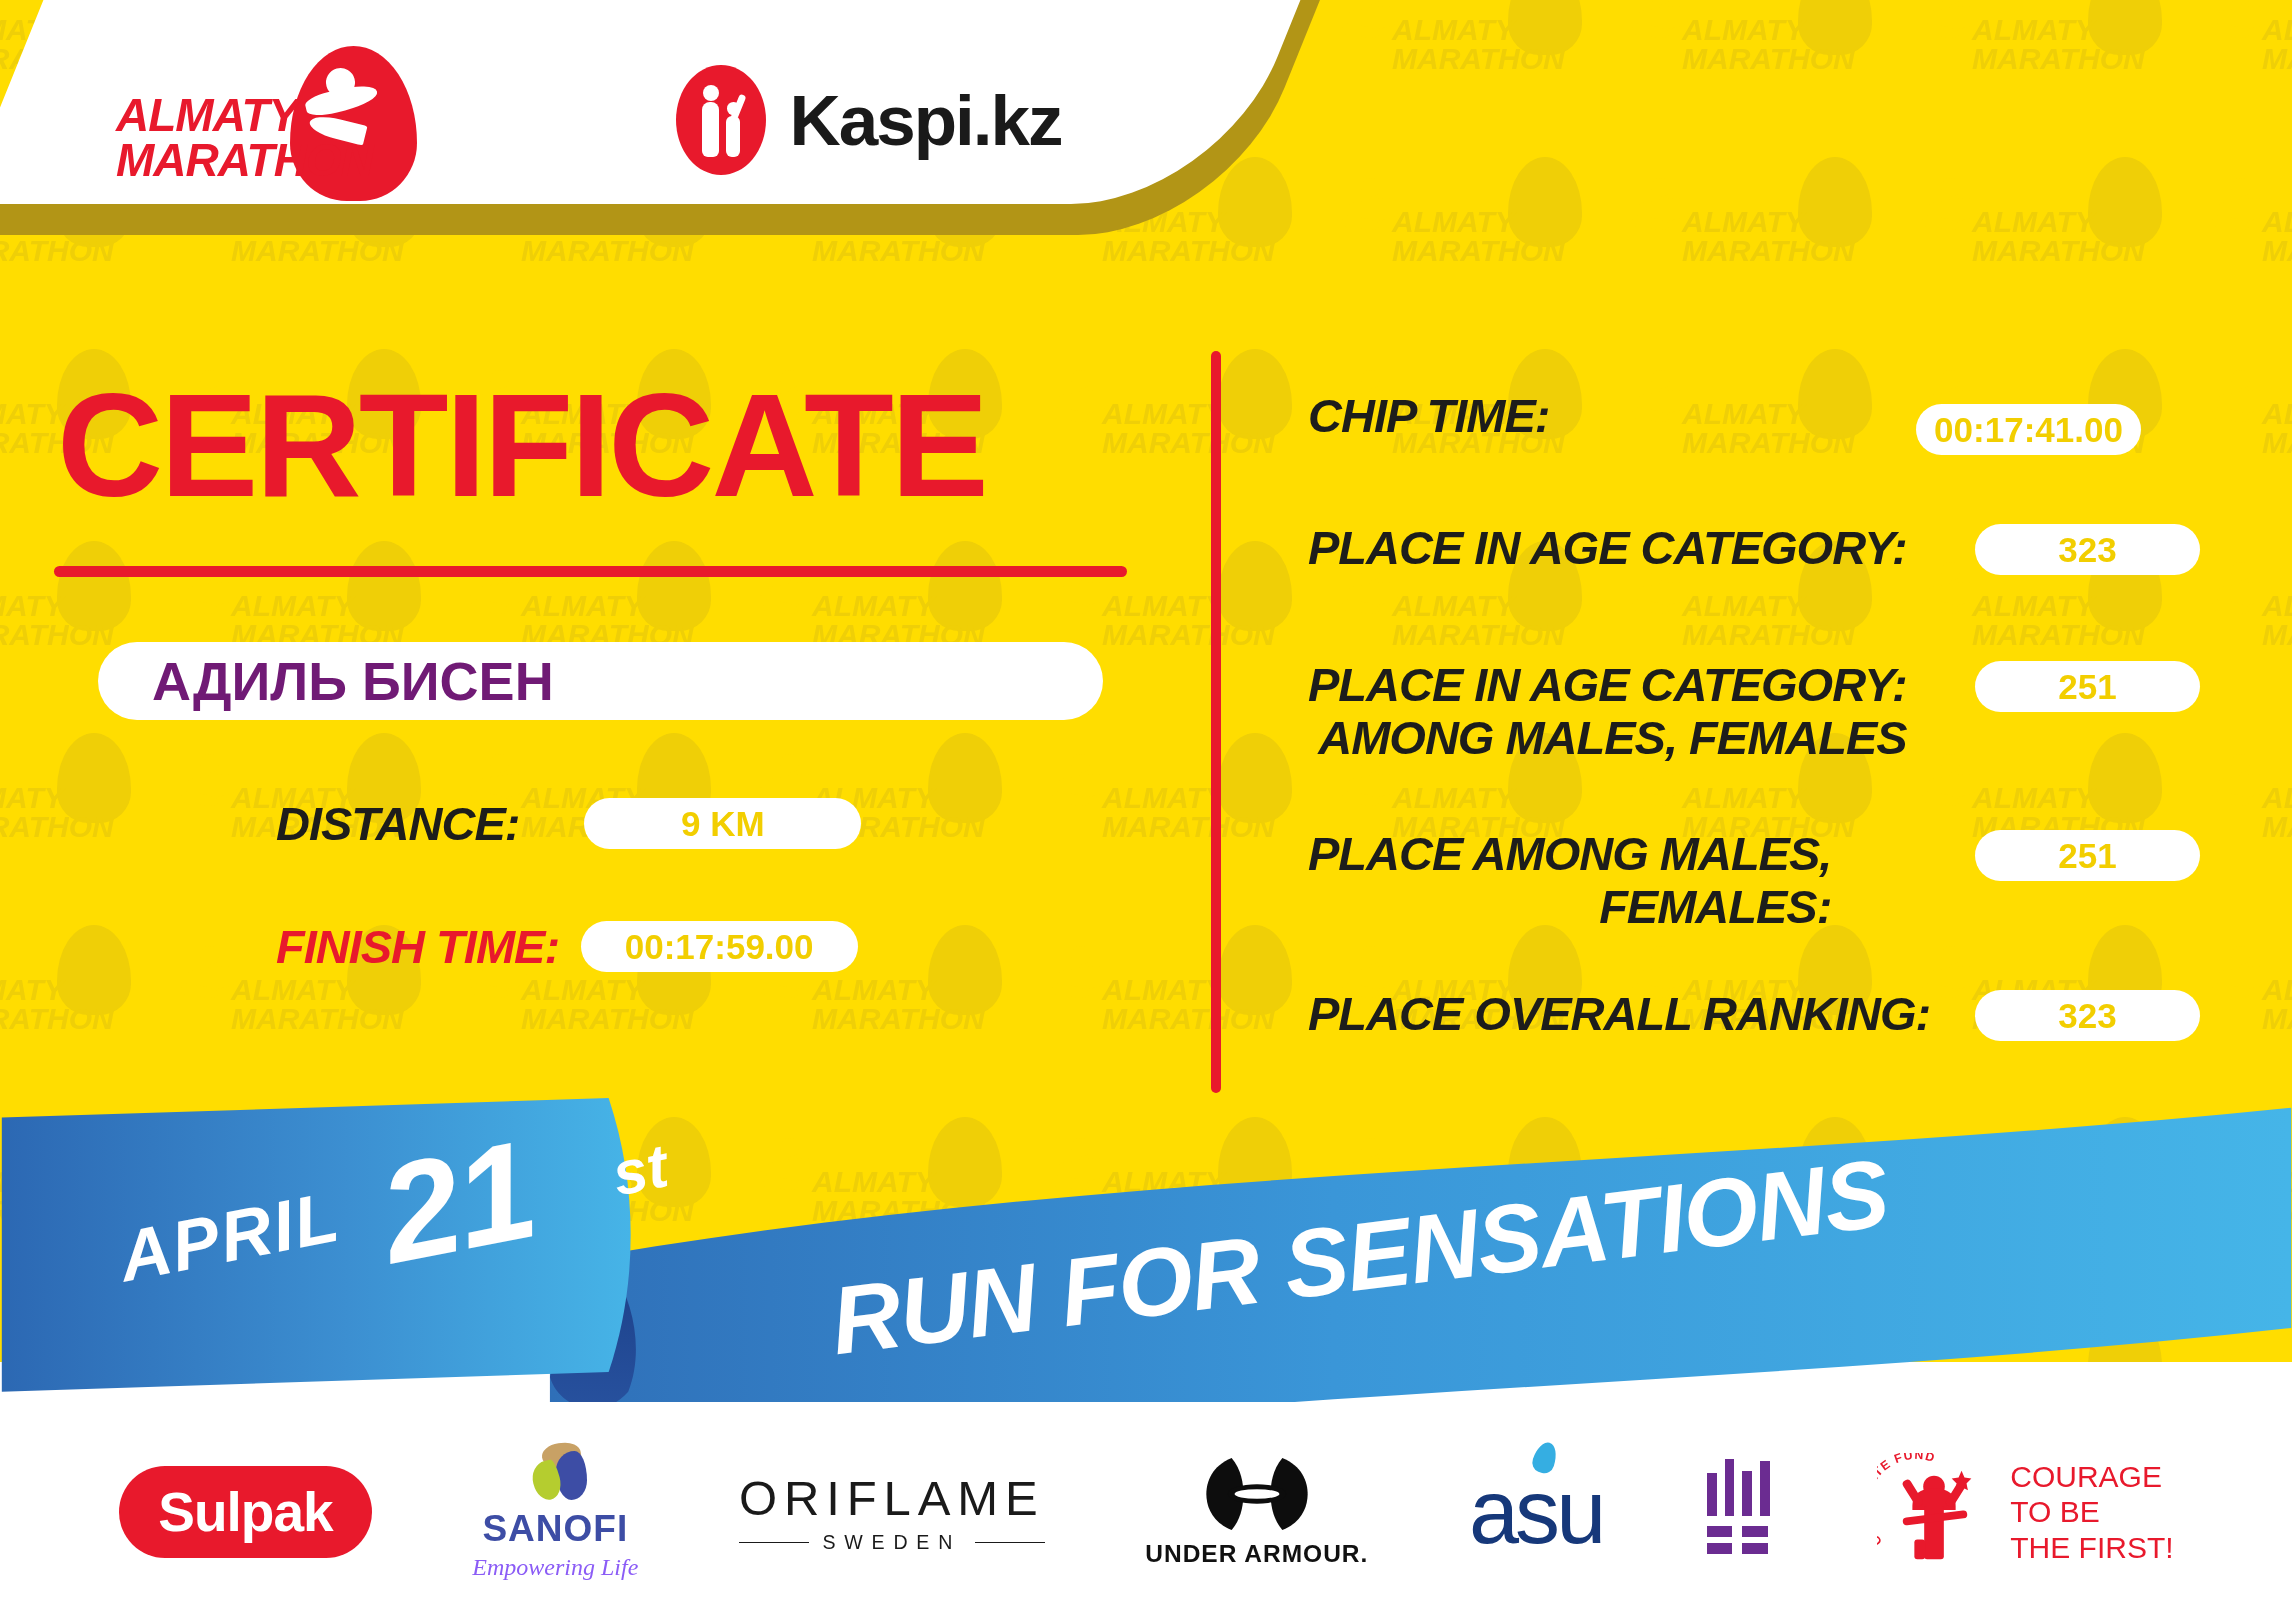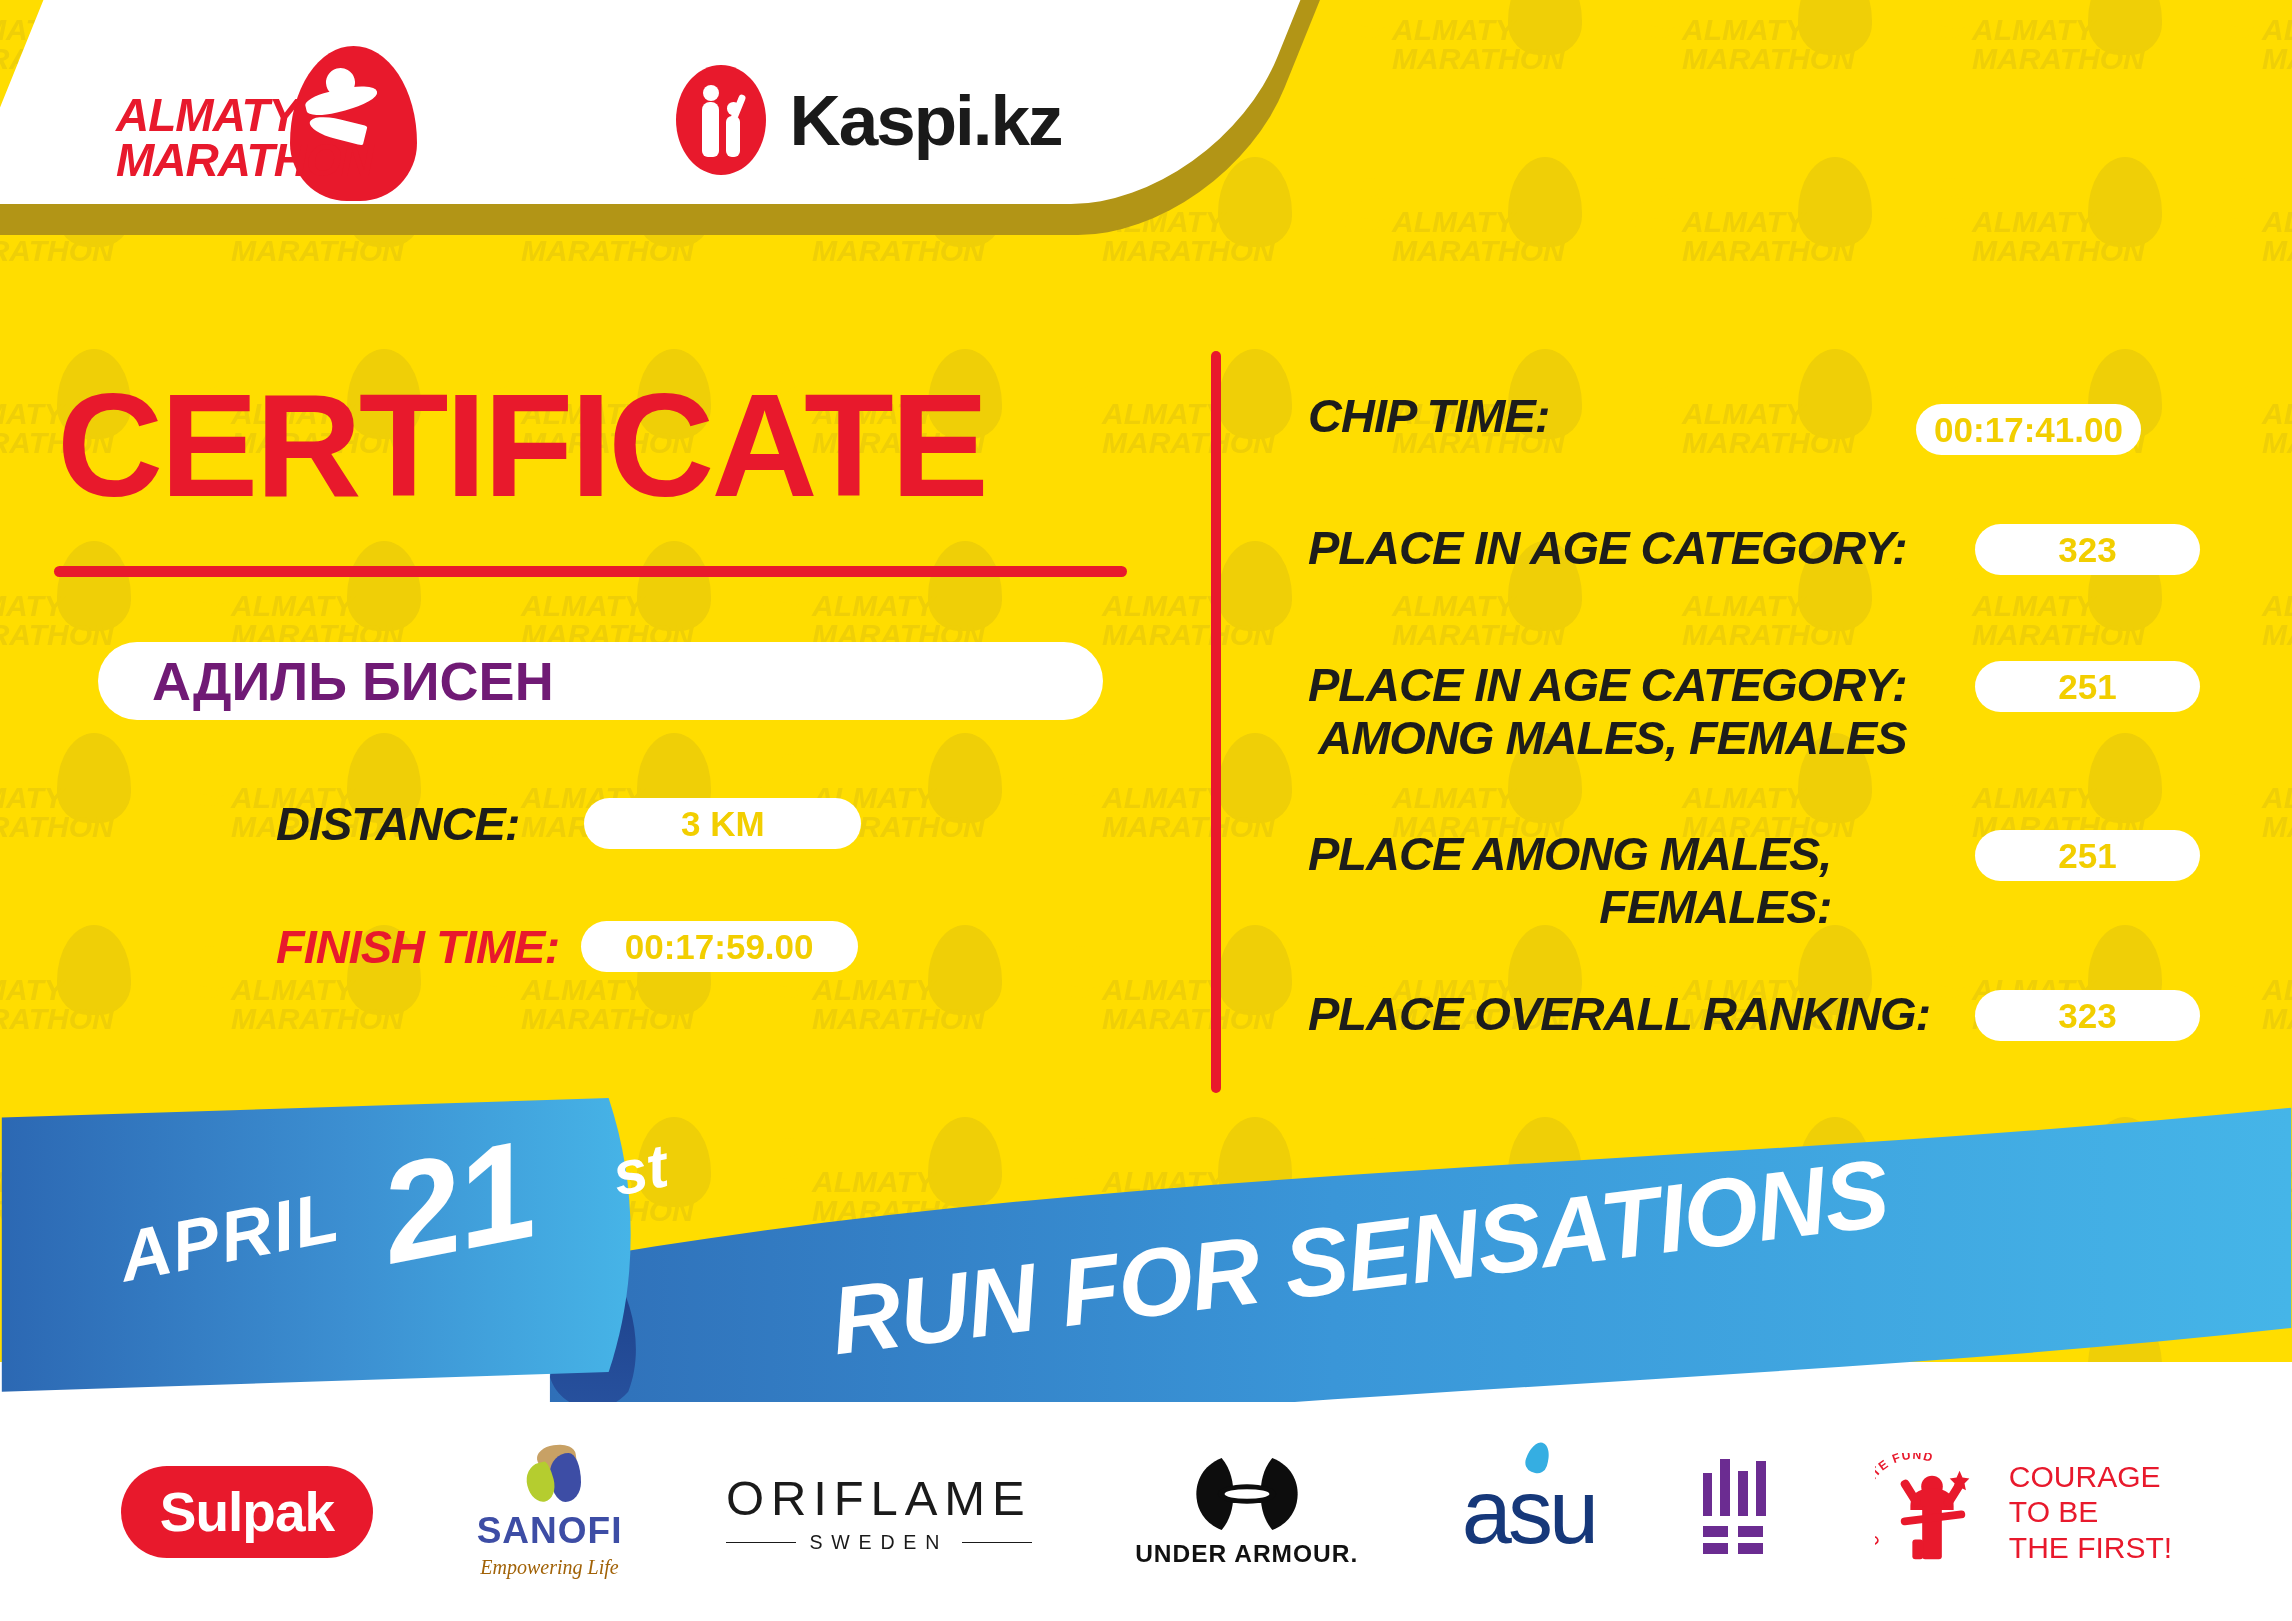--- a/index.html
+++ b/index.html
@@ -274,22 +274,22 @@
   .sanofi-mark .s-green {
     position:absolute; left:11.8px; top:17.6px; width:27.4px; height:39px;
     background:#B5CD2F; border-radius:60% 20% 50% 50% / 50% 50% 50% 50%;
     transform:rotate(-14deg);
   }
   .sanofi-name {
     color:#3D4DA5; font-family:"Liberation Sans", sans-serif;
     font-weight:bold; font-size:37px; letter-spacing:1px;
   }
   .sanofi-tag {
-    color:#a16207; font-family:"Liberation Serif", serif;
-    font-style:italic; font-size:20px;
+    color:#8b5cf6; font-family:"Liberation Serif", serif;
+    font-style:italic; font-size:24px;
   }
 
   
   .sp-oriflame { flex-direction:column; gap:5.9px; }
   .ori-name {
     color:#1A1A1A; font-family:"Liberation Sans", sans-serif;
     font-size:49px; font-weight:400; letter-spacing:6.9px;
   }
   .ori-sub { display:flex; align-items:center; gap:13.7px; width:100%; }
   .ori-sub .ln { flex:1; height:1px; background:#1A1A1A; }
@@ -906,21 +906,21 @@
   <div class="cert-title">CERTIFICATE</div>
   <div class="cert-rule"></div>
 
   <div class="name-pill">
     <span class="name-txt">АДИЛЬ БИСЕН</span>
   </div>
 
   <div class="kv-row" id="row-distance">
     <span class="kv-label black">DISTANCE:</span>
     <span class="kv-pill">
-      <span class="kv-val">3 KM</span>
+      <span class="kv-val">9 KM</span>
     </span>
   </div>
 
   <div class="kv-row" id="row-finish">
     <span class="kv-label red">FINISH TIME:</span>
     <span class="kv-pill">
       <span class="kv-val">00:17:59.00</span>
     </span>
   </div>
 

